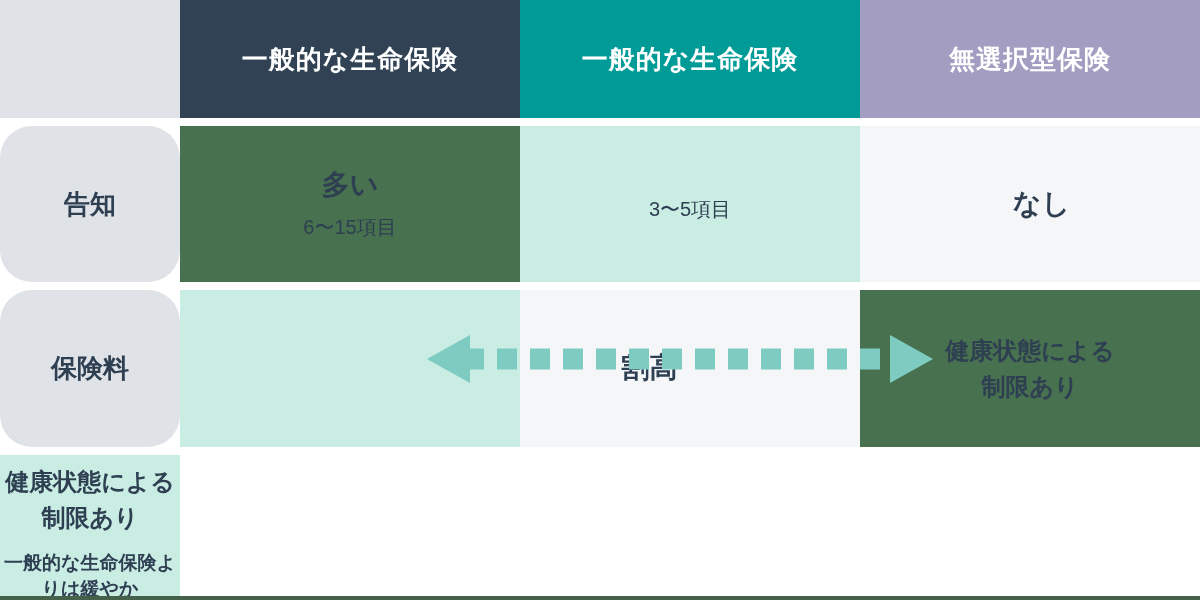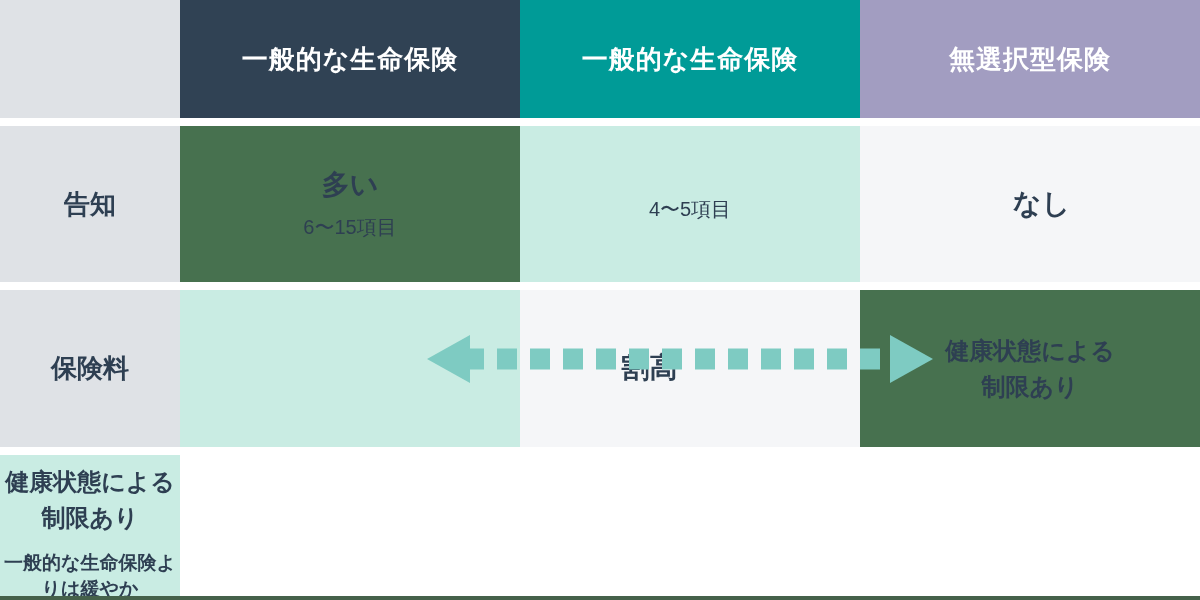--- a/index.html
+++ b/index.html
@@ -41,20 +41,21 @@
   .h-noselect  { background: var(--header-no-selection-bg, #a29dc1); text-align: center; }
 
   .rlabel {
     background: var(--label-column-bg, #dfe2e6);
     display: flex;
     align-items: center;
     justify-content: center;
     color: var(--text-dark, #2e3f52);
     font-size: 26px;
     font-weight: 700;
+    border-radius: 32px;
   }
   .cell {
     display: flex;
     flex-direction: column;
     align-items: center;
     justify-content: center;
     color: var(--text-dark, #2e3f52);
     text-align: center;
   }
   .c-general  { background: var(--cell-general-bg, #47714f); }
@@ -121,21 +122,21 @@
     <div class="hcell h-general">一般的な生命保険</div>
     <div class="hcell h-relaxed">一般的な生命保険</div>
     <div class="hcell h-noselect">無選択型保険</div>
 
     <div class="rlabel">告知</div>
     <div class="cell c-general">
       <div class="main">多い</div>
       <div class="sub">6〜15項目</div>
     </div>
     <div class="cell c-relaxed">
-      <div class="sub">4〜5項目</div>
+      <div class="sub">3〜5項目</div>
     </div>
     <div class="cell c-noselect">
       <div class="main">なし</div>
     </div>
 
     <div class="rlabel">保険料</div>
     <div class="cell c-relaxed"></div>
     <div class="cell c-noselect">
       <div class="main shift-premium-high">割高</div>
     </div>

